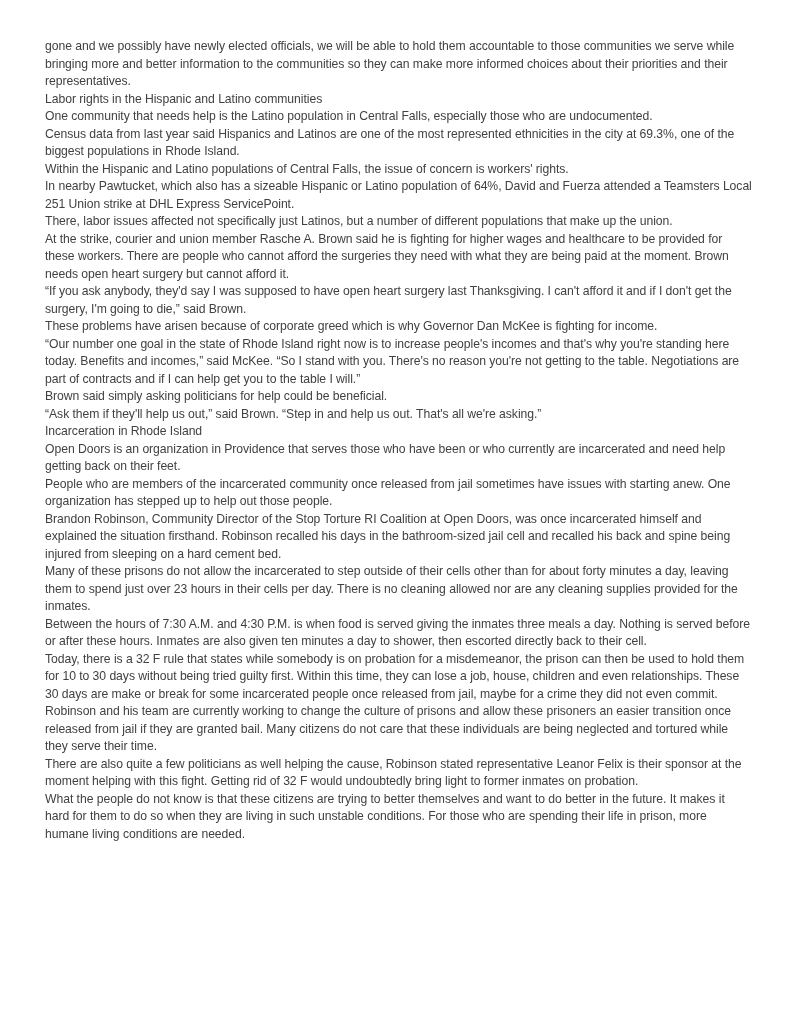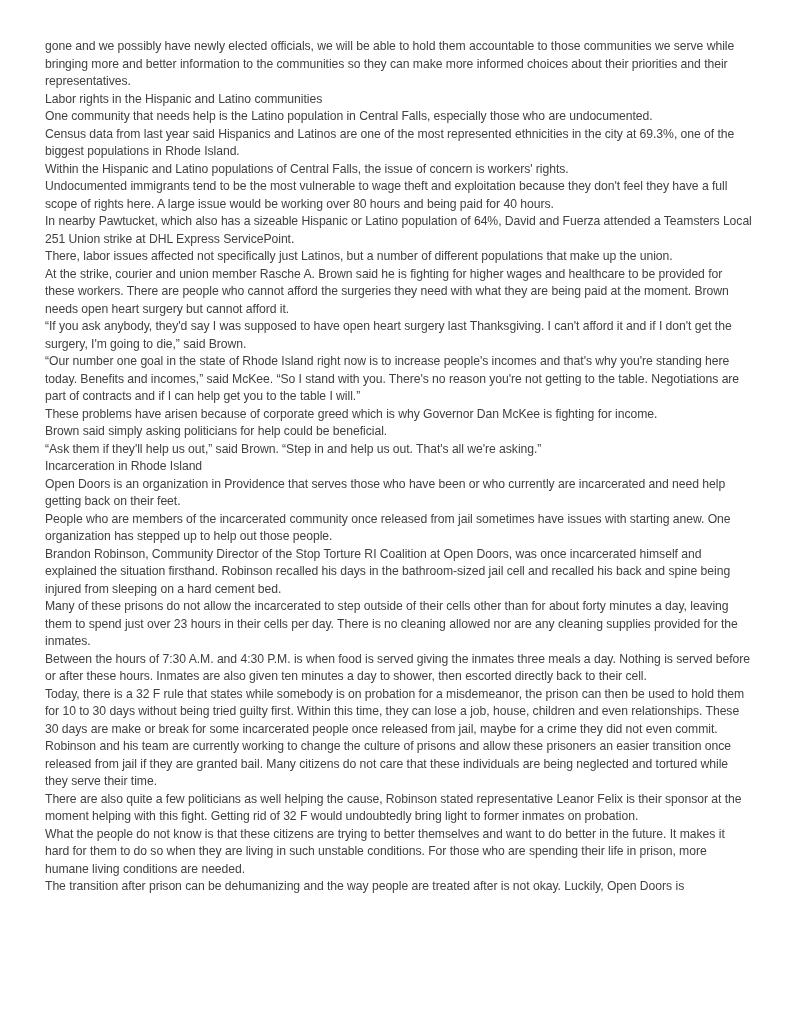--- a/index.html
+++ b/index.html
@@ -48,35 +48,33 @@
 <body>
 
 <div class="page">
   <div class="content-clip">
     <div class="text-column">
         <p class="para">gone and we possibly have newly elected officials, we will be able to hold them accountable to those communities we serve while bringing more and better information to the communities so they can make more informed choices about their priorities and their representatives.</p>
         <p class="para">Labor rights in the Hispanic and Latino communities</p>
         <p class="para">One community that needs help is the Latino population in Central Falls, especially those who are undocumented.</p>
         <p class="para">Census data from last year said Hispanics and Latinos are one of the most represented ethnicities in the city at 69.3%, one of the biggest populations in Rhode Island.</p>
         <p class="para">Within the Hispanic and Latino populations of Central Falls, the issue of concern is workers' rights.</p>
-        <p class="para">Undocumented immigrants tend to be the most vulnerable to wage theft and exploitation because they don't feel they have a full scope of rights here. A large issue would be working over 80 hours and being paid for 40 hours.</p>
         <p class="para">In nearby Pawtucket, which also has a sizeable Hispanic or Latino population of 64%, David and Fuerza attended a Teamsters Local 251 Union strike at DHL Express ServicePoint.</p>
         <p class="para">There, labor issues affected not specifically just Latinos, but a number of different populations that make up the union.</p>
         <p class="para">At the strike, courier and union member Rasche A. Brown said he is fighting for higher wages and healthcare to be provided for these workers. There are people who cannot afford the surgeries they need with what they are being paid at the moment. Brown needs open heart surgery but cannot afford it.</p>
         <p class="para">“If you ask anybody, they'd say I was supposed to have open heart surgery last Thanksgiving. I can't afford it and if I don't get the surgery, I'm going to die,” said Brown.</p>
+        <p class="para">These problems have arisen because of corporate greed which is why Governor Dan McKee is fighting for income.</p>
         <p class="para">“Our number one goal in the state of Rhode Island right now is to increase people's incomes and that's why you're standing here today. Benefits and incomes,” said McKee. “So I stand with you. There's no reason you're not getting to the table. Negotiations are part of contracts and if I can help get you to the table I will.”</p>
-        <p class="para">These problems have arisen because of corporate greed which is why Governor Dan McKee is fighting for income.</p>
         <p class="para">Brown said simply asking politicians for help could be beneficial.</p>
         <p class="para">“Ask them if they'll help us out,” said Brown. “Step in and help us out. That's all we're asking.”</p>
         <p class="para">Incarceration in Rhode Island</p>
         <p class="para">Open Doors is an organization in Providence that serves those who have been or who currently are incarcerated and need help getting back on their feet.</p>
         <p class="para">People who are members of the incarcerated community once released from jail sometimes have issues with starting anew. One organization has stepped up to help out those people.</p>
         <p class="para">Brandon Robinson, Community Director of the Stop Torture RI Coalition at Open Doors, was once incarcerated himself and explained the situation firsthand. Robinson recalled his days in the bathroom-sized jail cell and recalled his back and spine being injured from sleeping on a hard cement bed.</p>
         <p class="para">Many of these prisons do not allow the incarcerated to step outside of their cells other than for about forty minutes a day, leaving them to spend just over 23 hours in their cells per day. There is no cleaning allowed nor are any cleaning supplies provided for the inmates.</p>
         <p class="para">Between the hours of 7:30 A.M. and 4:30 P.M. is when food is served giving the inmates three meals a day. Nothing is served before or after these hours. Inmates are also given ten minutes a day to shower, then escorted directly back to their cell.</p>
         <p class="para">Today, there is a 32 F rule that states while somebody is on probation for a misdemeanor, the prison can then be used to hold them for 10 to 30 days without being tried guilty first. Within this time, they can lose a job, house, children and even relationships. These 30 days are make or break for some incarcerated people once released from jail, maybe for a crime they did not even commit.</p>
         <p class="para">Robinson and his team are currently working to change the culture of prisons and allow these prisoners an easier transition once released from jail if they are granted bail. Many citizens do not care that these individuals are being neglected and tortured while they serve their time.</p>
         <p class="para">There are also quite a few politicians as well helping the cause, Robinson stated representative Leanor Felix is their sponsor at the moment helping with this fight. Getting rid of 32 F would undoubtedly bring light to former inmates on probation.</p>
         <p class="para">What the people do not know is that these citizens are trying to better themselves and want to do better in the future. It makes it hard for them to do so when they are living in such unstable conditions. For those who are spending their life in prison, more humane living conditions are needed.</p>
-        <p class="para">The transition after prison can be dehumanizing and the way people are treated after is not okay. Luckily, Open Doors is</p>
       </div>
   </div>
 </div>
 
 </body></html>

